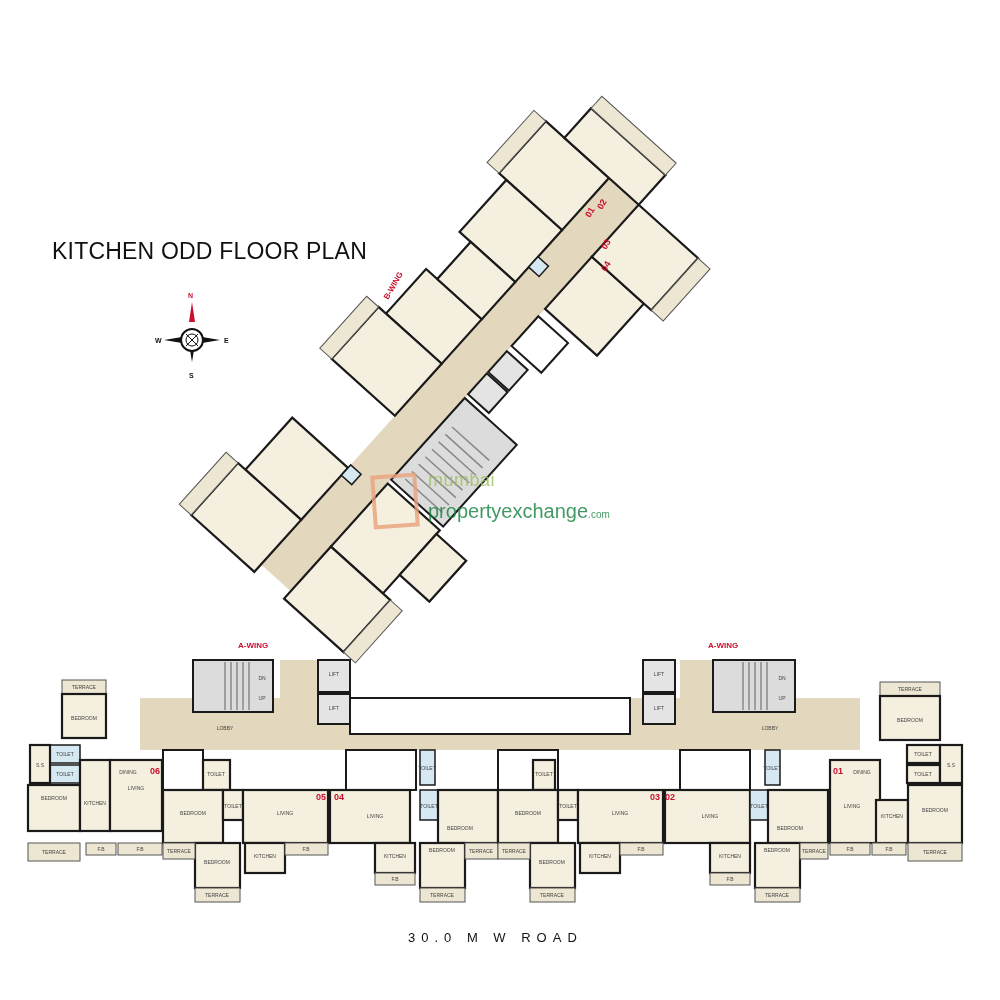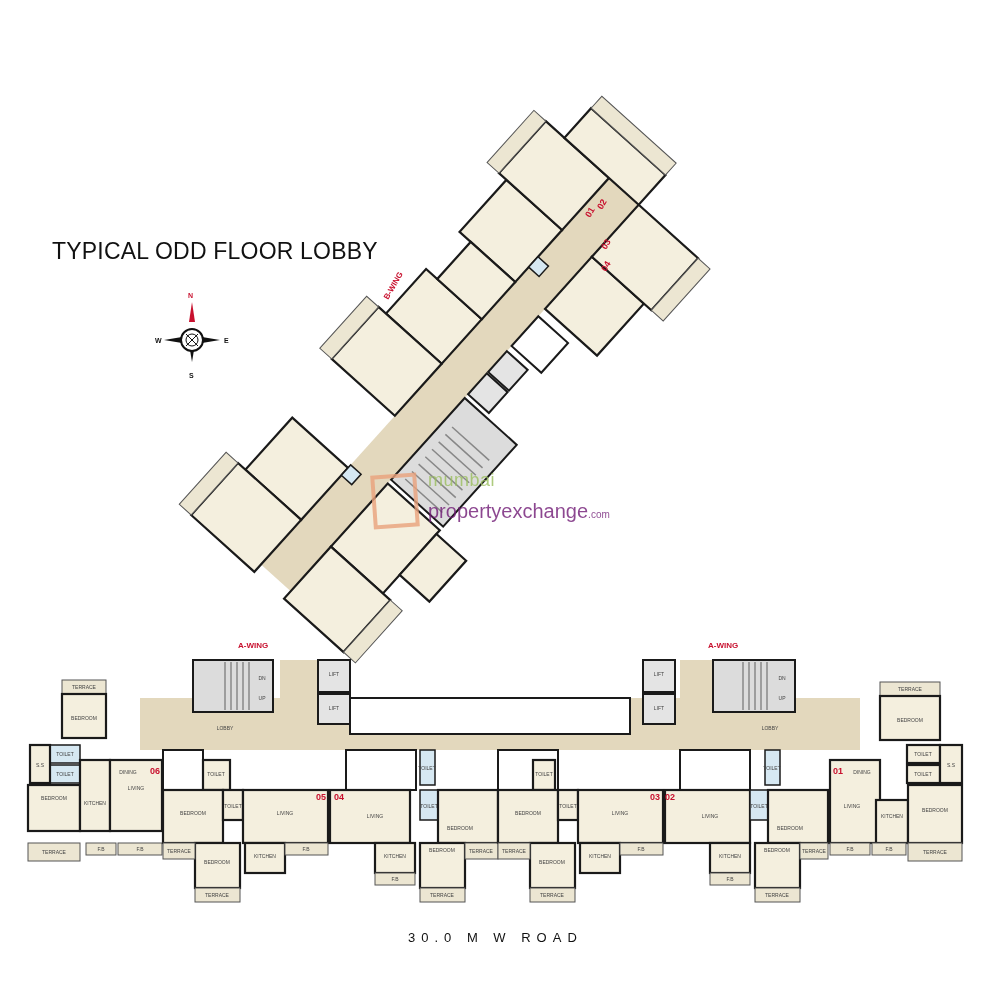--- a/index.html
+++ b/index.html
@@ -23,29 +23,29 @@
   .toilet { fill: #d6e8f2; stroke: #1a1a1a; stroke-width: 1.5; }
   .rl { font-family: "Liberation Sans", sans-serif; font-size: 5px; fill: #444; text-anchor: middle; }
   .unitno { font-family: "Liberation Sans", sans-serif; font-size: 9px; font-weight: 700; fill: #c8102e; }
   .winglbl { font-family: "Liberation Sans", sans-serif; font-size: 8px; font-weight: 700; fill: #c8102e; }
 
   .road { position: absolute; left: 408px; top: 930px; font-size: 13px; letter-spacing: 6px; color: #111; }
 
   .watermark { position: absolute; left: 372px; top: 466px; width: 262px; height: 70px; pointer-events: none; opacity: 0.8; }
   .wm-box { position: absolute; left: 0; top: 8px; width: 46px; height: 54px; border: 4px solid #eaa27c; transform: rotate(-4deg); }
   .wm-top { position: absolute; left: 56px; top: 4px; font-size: 18px; color: #9bbf5f; letter-spacing: 0.5px; }
-  .wm-bottom { position: absolute; left: 56px; top: 34px; font-size: 20px; color: #701a75; }
+  .wm-bottom { position: absolute; left: 56px; top: 34px; font-size: 20px; color: #15803d; }
   .wm-com { font-size: 10px; }
 
   svg.map { position: absolute; left: 0; top: 0; }
 </style>
 </head>
 <body>
 
-<div class="title">TYPICAL ODD FLOOR LOBBY</div>
+<div class="title">KITCHEN ODD FLOOR PLAN</div>
 
 <div class="compass">
   <span class="lbl n">N</span>
   <span class="lbl w">W</span>
   <span class="lbl e">E</span>
   <span class="lbl s">S</span>
   <svg width="84" height="90">
     <polygon points="42,10 45,30 39,30" fill="#c8102e"></polygon>
     <polygon points="42,70 45,52 39,52" fill="#111"></polygon>
     <polygon points="14,48 32,45 32,51" fill="#111"></polygon>

